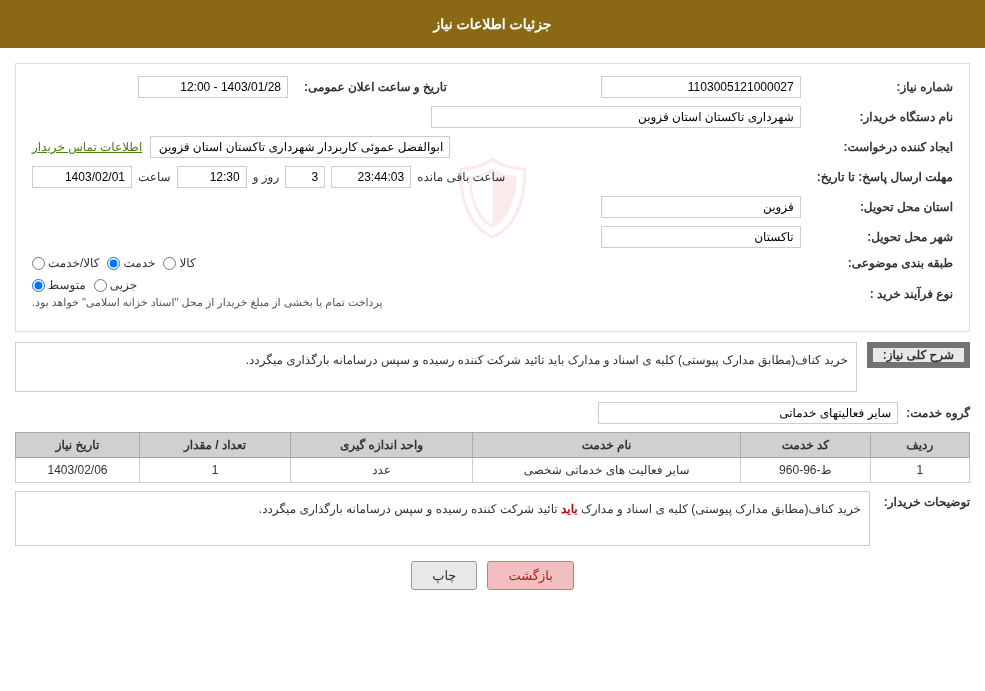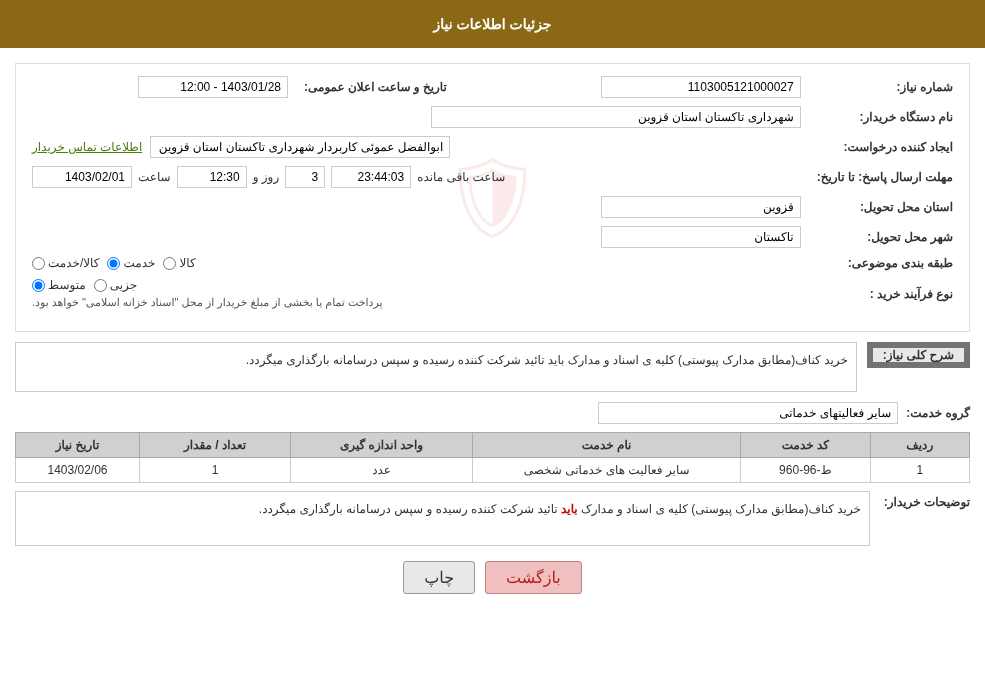--- a/index.html
+++ b/index.html
@@ -141,21 +141,21 @@
     }
     .button-row {
       display: flex;
       justify-content: center;
       gap: 10px;
       margin-top: 15px;
       padding-bottom: 15px;
     }
     .btn {
       padding: 6px 20px;
-      font-size: 16px;
+      font-size: 13px;
       font-family: Tahoma, Arial, sans-serif;
       cursor: pointer;
       border: 1px solid #999;
       border-radius: 3px;
     }
     .btn-print {
       background: #e8e8e8;
       color: #333;
     }
     .btn-back {

